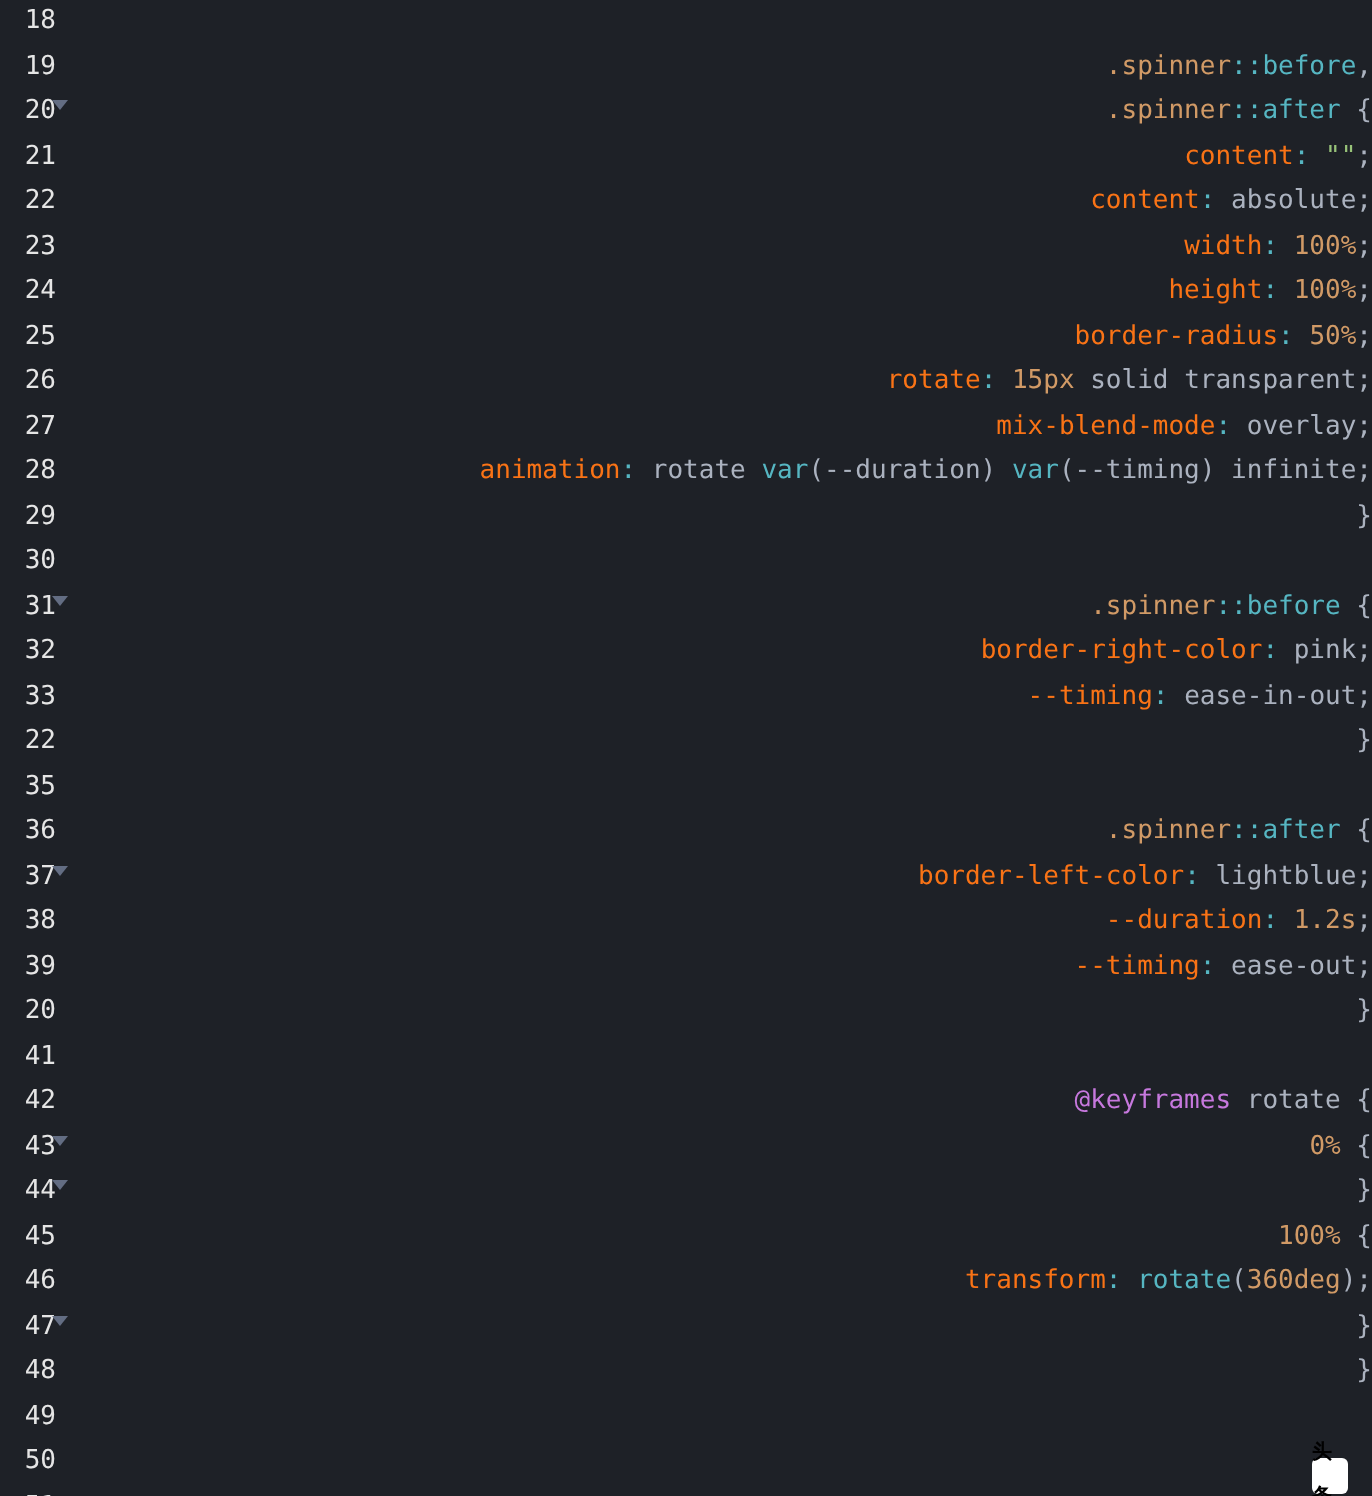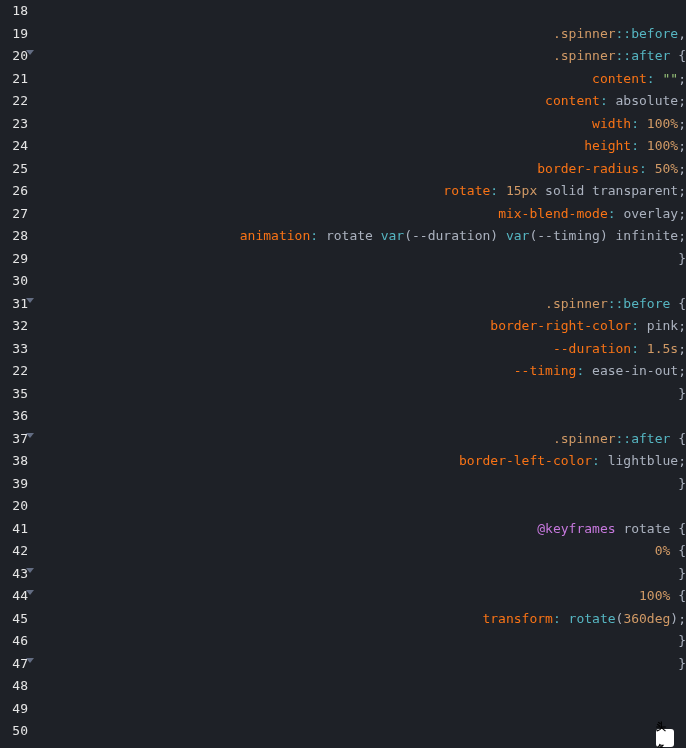--- a/index.html
+++ b/index.html
@@ -138,26 +138,27 @@
       <div class="code-line"><span>  </span><span class="tok-prop">width</span><span class="tok-colon">:</span><span class="tok-punct"> </span><span class="tok-number">100%</span><span class="tok-punct">;</span></div>
       <div class="code-line"><span>  </span><span class="tok-prop">height</span><span class="tok-colon">:</span><span class="tok-punct"> </span><span class="tok-number">100%</span><span class="tok-punct">;</span></div>
       <div class="code-line"><span>  </span><span class="tok-prop">border-radius</span><span class="tok-colon">:</span><span class="tok-punct"> </span><span class="tok-number">50%</span><span class="tok-punct">;</span></div>
       <div class="code-line"><span>  </span><span class="tok-prop">rotate</span><span class="tok-colon">:</span><span class="tok-punct"> </span><span class="tok-number">15px</span><span class="tok-punct"> </span><span class="tok-value">solid</span><span class="tok-punct"> </span><span class="tok-value">transparent</span><span class="tok-punct">;</span></div>
       <div class="code-line"><span>  </span><span class="tok-prop">mix-blend-mode</span><span class="tok-colon">:</span><span class="tok-punct"> </span><span class="tok-value">overlay</span><span class="tok-punct">;</span></div>
       <div class="code-line"><span>  </span><span class="tok-prop">animation</span><span class="tok-colon">:</span><span class="tok-punct"> </span><span class="tok-value">rotate</span><span class="tok-punct"> </span><span class="tok-func">var</span><span class="tok-punct">(</span><span class="tok-var">--duration</span><span class="tok-punct">) </span><span class="tok-func">var</span><span class="tok-punct">(</span><span class="tok-var">--timing</span><span class="tok-punct">) </span><span class="tok-value">infinite</span><span class="tok-punct">;</span></div>
       <div class="code-line"><span class="tok-punct">}</span></div>
       <div class="code-line"></div>
       <div class="code-line"><span class="tok-selector">.spinner</span><span class="tok-pseudo">::before</span><span class="tok-punct"> {</span></div>
       <div class="code-line"><span>  </span><span class="tok-prop">border-right-color</span><span class="tok-colon">:</span><span class="tok-punct"> </span><span class="tok-value">pink</span><span class="tok-punct">;</span></div>
-      <div class="code-line"><span>  </span><span class="tok-prop">--duration</span><span class="tok-colon">:</span><span class="tok-punct"> </span><span class="tok-number">1.5s</span><span class="tok-punct">;</span></div>
       <div class="code-line"><span>  </span><span class="tok-prop">--timing</span><span class="tok-colon">:</span><span class="tok-punct"> </span><span class="tok-value">ease-in-out</span><span class="tok-punct">;</span></div>
       <div class="code-line"><span class="tok-punct">}</span></div>
       <div class="code-line"></div>
       <div class="code-line"><span class="tok-selector">.spinner</span><span class="tok-pseudo">::after</span><span class="tok-punct"> {</span></div>
       <div class="code-line"><span>  </span><span class="tok-prop">border-left-color</span><span class="tok-colon">:</span><span class="tok-punct"> </span><span class="tok-value">lightblue</span><span class="tok-punct">;</span></div>
+      <div class="code-line"><span>  </span><span class="tok-prop">--duration</span><span class="tok-colon">:</span><span class="tok-punct"> </span><span class="tok-number">1.2s</span><span class="tok-punct">;</span></div>
+      <div class="code-line"><span>  </span><span class="tok-prop">--timing</span><span class="tok-colon">:</span><span class="tok-punct"> </span><span class="tok-value">ease-out</span><span class="tok-punct">;</span></div>
       <div class="code-line"><span class="tok-punct">}</span></div>
       <div class="code-line"></div>
       <div class="code-line"><span class="tok-at">@keyframes</span><span class="tok-punct"> </span><span class="tok-atname">rotate</span><span class="tok-punct"> {</span></div>
       <div class="code-line"><span>  </span><span class="tok-number">0%</span><span class="tok-punct"> {</span></div>
       <div class="code-line"><span>  </span><span class="tok-punct">}</span></div>
       <div class="code-line"><span>  </span><span class="tok-number">100%</span><span class="tok-punct"> {</span></div>
       <div class="code-line"><span>    </span><span class="tok-prop">transform</span><span class="tok-colon">:</span><span class="tok-punct"> </span><span class="tok-func">rotate</span><span class="tok-punct">(</span><span class="tok-number">360deg</span><span class="tok-punct">);</span></div>
       <div class="code-line"><span>  </span><span class="tok-punct">}</span></div>
       <div class="code-line"><span class="tok-punct">}</span></div>
       <div class="code-line"></div>

